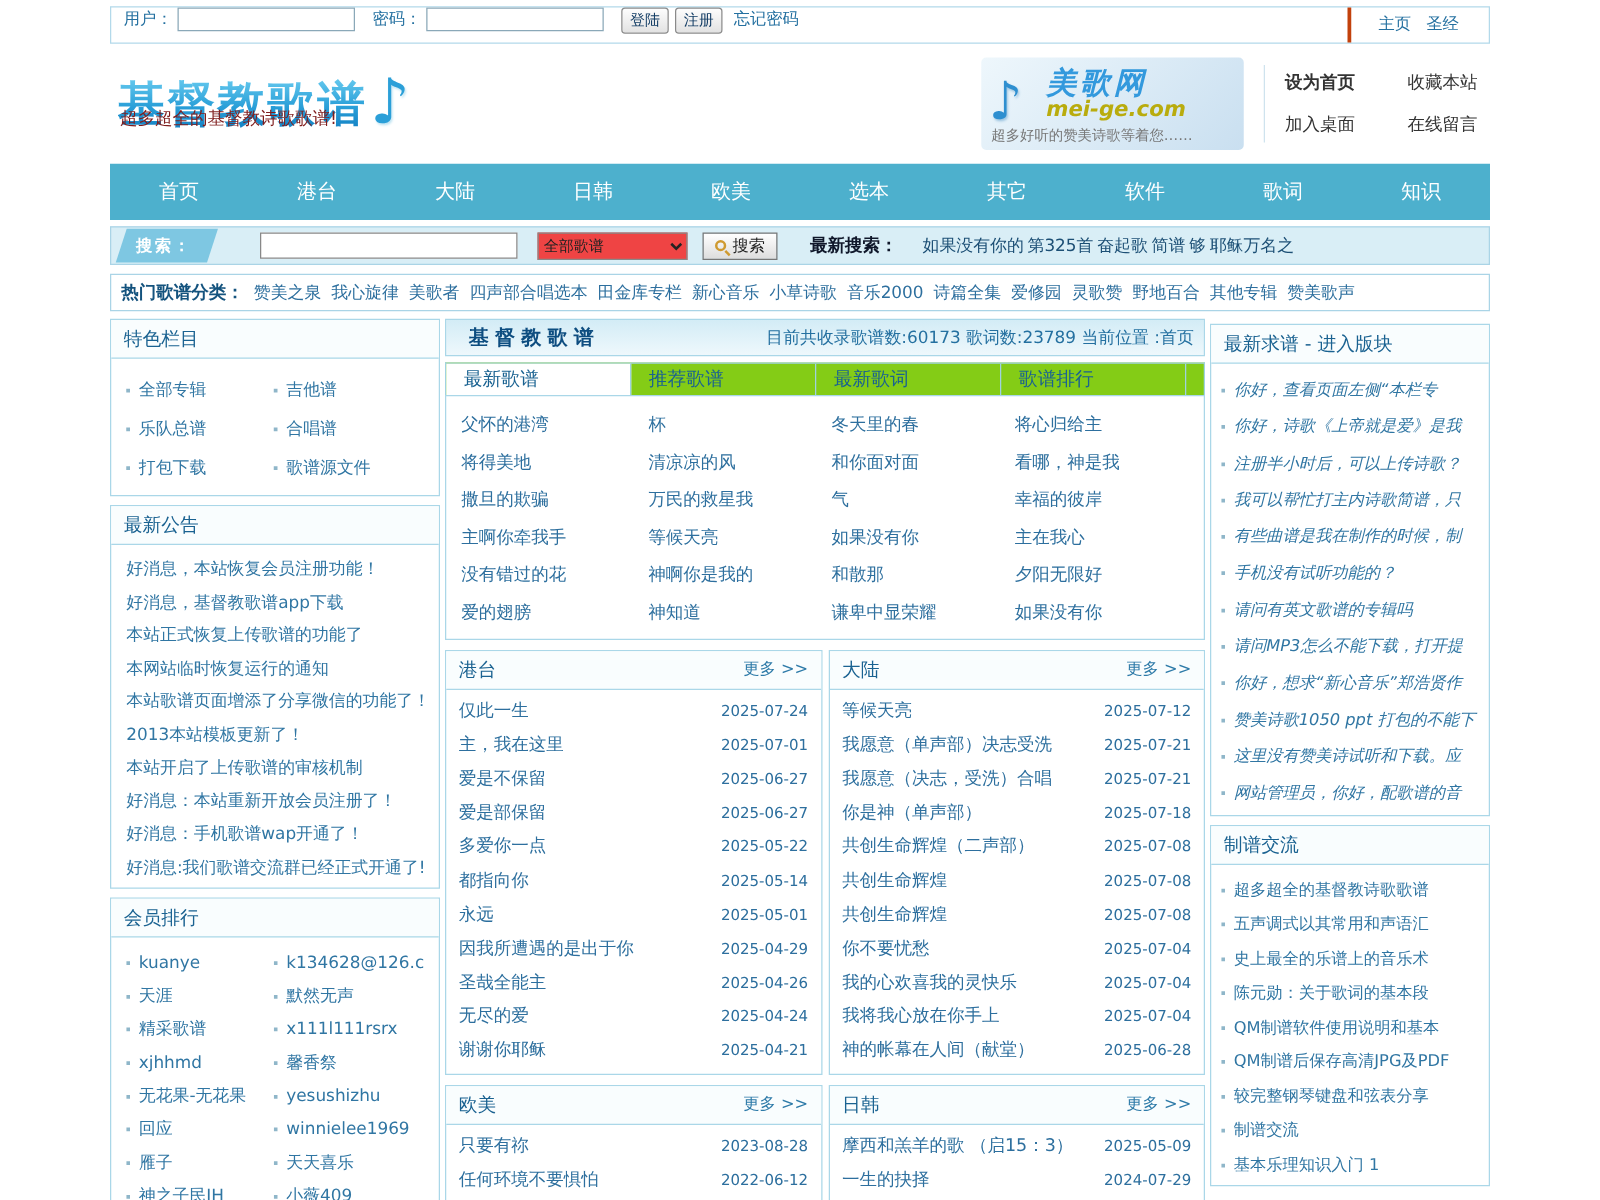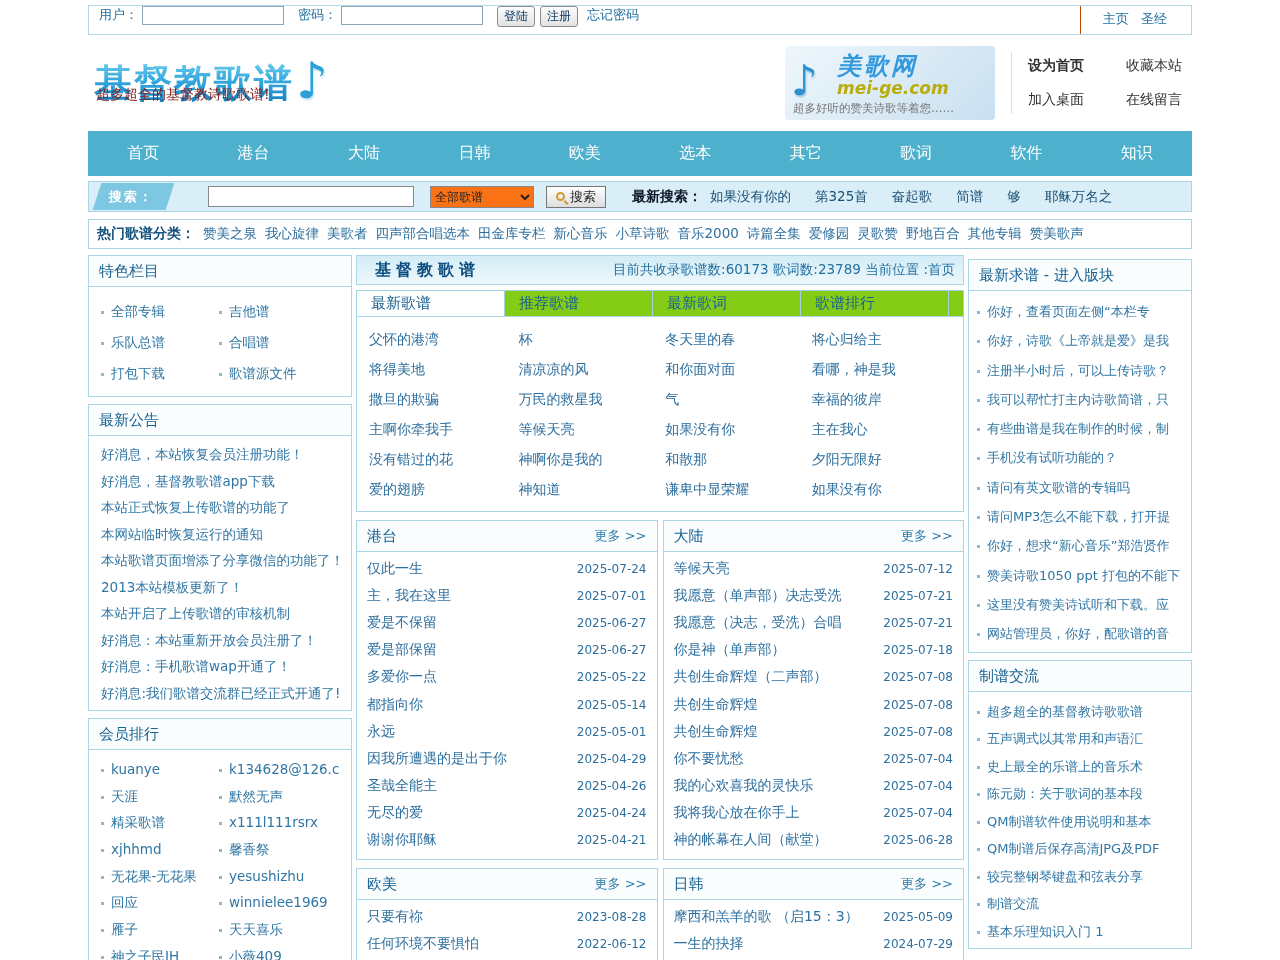--- a/index.html
+++ b/index.html
@@ -11,21 +11,21 @@
   
   .topbar { margin-top:5px; height:30px; border:1px solid #b3d9ea; display:flex;
     padding:0 10px; font-size:13px; color:#2470a0; }
   .topbar .lbl { margin-right:4px; }
   .topbar input[type=text], .topbar input[type=password] { width:142px; height:19px;
     border:1px solid #8aa8b8; background:#fff; margin-right:14px; padding:0 3px; }
   .tb-btn { height:21px; padding:0 6px; font-size:12px; color:#123c64;
     background:linear-gradient(#fdfdfd,#e2e2e2); border:1px solid #8a8a8a;
     border-radius:3px; margin-right:5px; cursor:pointer; }
   .forgot { color:#2470a0; margin-left:4px; }
-  .tb-right { margin-left:auto; border-left:1px solid #c2410c; padding:4px 14px;
+  .tb-right { margin-left:auto; border-left:3px solid #c2410c; padding:4px 14px;
     color:#2470a0; }
   .tb-right a { color:#2470a0; margin-left:8px; }
 
   
   .header { height:96px; display:flex; align-items:center; position:relative; }
   .logo-block { padding-left:6px; display:flex; align-items:flex-start; }
   .logo-txt { font-size:38px; font-weight:bold; letter-spacing:2px;
     background:linear-gradient(180deg,#6fd0f2 0%,#2a9fd8 55%,#0f7cc0 100%);
     -webkit-background-clip:text; background-clip:text; color:transparent;
     line-height:48px; }
@@ -56,31 +56,31 @@
 
   
   .search { margin-top:5px; height:31px; background:#d9eef6; border:1px solid #aad4e6;
     display:flex; align-items:center; }
   .s-label { margin-left:8px; background:#7ec7e2; transform:skewX(-18deg);
     padding:3px 16px 4px 12px; }
   .s-label span { display:inline-block; transform:skewX(18deg); color:#fff;
     font-size:13px; font-weight:bold; letter-spacing:2px; }
   .s-input { width:206px; height:21px; border:1px solid #888; margin-left:38px;
     padding:0 3px; }
-  .s-select { width:104px; height:22px; margin-left:16px; font-size:12px;
-    border:1px solid #888; background:#f97316; color:#222; }
+  .s-select { width:120px; height:22px; margin-left:16px; font-size:12px;
+    border:1px solid #888; background:#ef4444; color:#222; }
   .s-btn { margin-left:12px; height:22px; padding:0 9px; font-size:13px; color:#222;
     background:linear-gradient(#fff,#ddd); border:1px solid #777; cursor:pointer;
     display:flex; align-items:center; }
   .mag { display:inline-block; width:9px; height:9px; border:2px solid #cf9a30;
     border-radius:50%; position:relative; margin-right:5px; }
   .mag i { position:absolute; width:2px; height:5px; background:#cf9a30;
     transform:rotate(-45deg); left:7px; top:6px; display:block; }
   .s-latest-lbl { margin-left:26px; font-size:14px; font-weight:bold; color:#0f172a; }
-  .s-latest { display:flex; gap:24px; margin-left:8px; }
+  .s-latest { display:flex; gap:3px; margin-left:20px; }
   .s-latest a { font-size:13.5px; color:#1c4f75; }
 
   
   .hot { margin-top:7px; height:30px; border:1px solid #aad4e6; display:flex;
     align-items:center; padding-left:8px; }
   .hot-lbl { font-size:14px; font-weight:bold; color:#14537e; margin-right:8px; }
   .hot-links { display:flex; gap:8px; }
   .hot-links a { font-size:13.5px; color:#2d6f9e; }
 
   
@@ -135,21 +135,21 @@
   .sec { flex:1; border:1px solid #aad7e8; }
   .sec-body { padding:3px 10px 5px; }
   .sec-body .itm { height:27.2px; display:flex; align-items:center;
     justify-content:space-between; white-space:nowrap; overflow:hidden; }
   .sec-body .itm a { color:#2d6f9e; font-size:14px; }
   .sec-body .itm .dt { color:#2d6f9e; font-size:12px; flex:none; margin-left:6px; }
 
   
   .req-body { padding:5px 8px 4px; }
   .req-body .itm { height:29.3px; line-height:29.3px; white-space:nowrap;
-    overflow:hidden; }
+    overflow:hidden;font-style:italic; }
   .req-body .itm a, .not-body .itm a { color:#3076a3; font-size:13px; }
   .not-body { padding:5px 8px 4px; }
   .not-body .itm { height:27.5px; line-height:27.5px; white-space:nowrap;
     overflow:hidden; }
 </style>
 </head>
 <body>
 
 <div class="wrap">
 
@@ -190,22 +190,22 @@
 
   <div class="nav">
 
   <a href="#">首页</a>
       <a href="#">港台</a>
       <a href="#">大陆</a>
       <a href="#">日韩</a>
       <a href="#">欧美</a>
       <a href="#">选本</a>
       <a href="#">其它</a>
+      <a href="#">软件</a>
       <a href="#">歌词</a>
-      <a href="#">软件</a>
       <a href="#">知识</a>
     </div>
 
   <div class="search">
     <span class="s-label">
       <span>搜索：</span>
     </span>
     <input class="s-input" type="text" style="">
     <select class="s-select">
       <option>全部歌谱</option>

